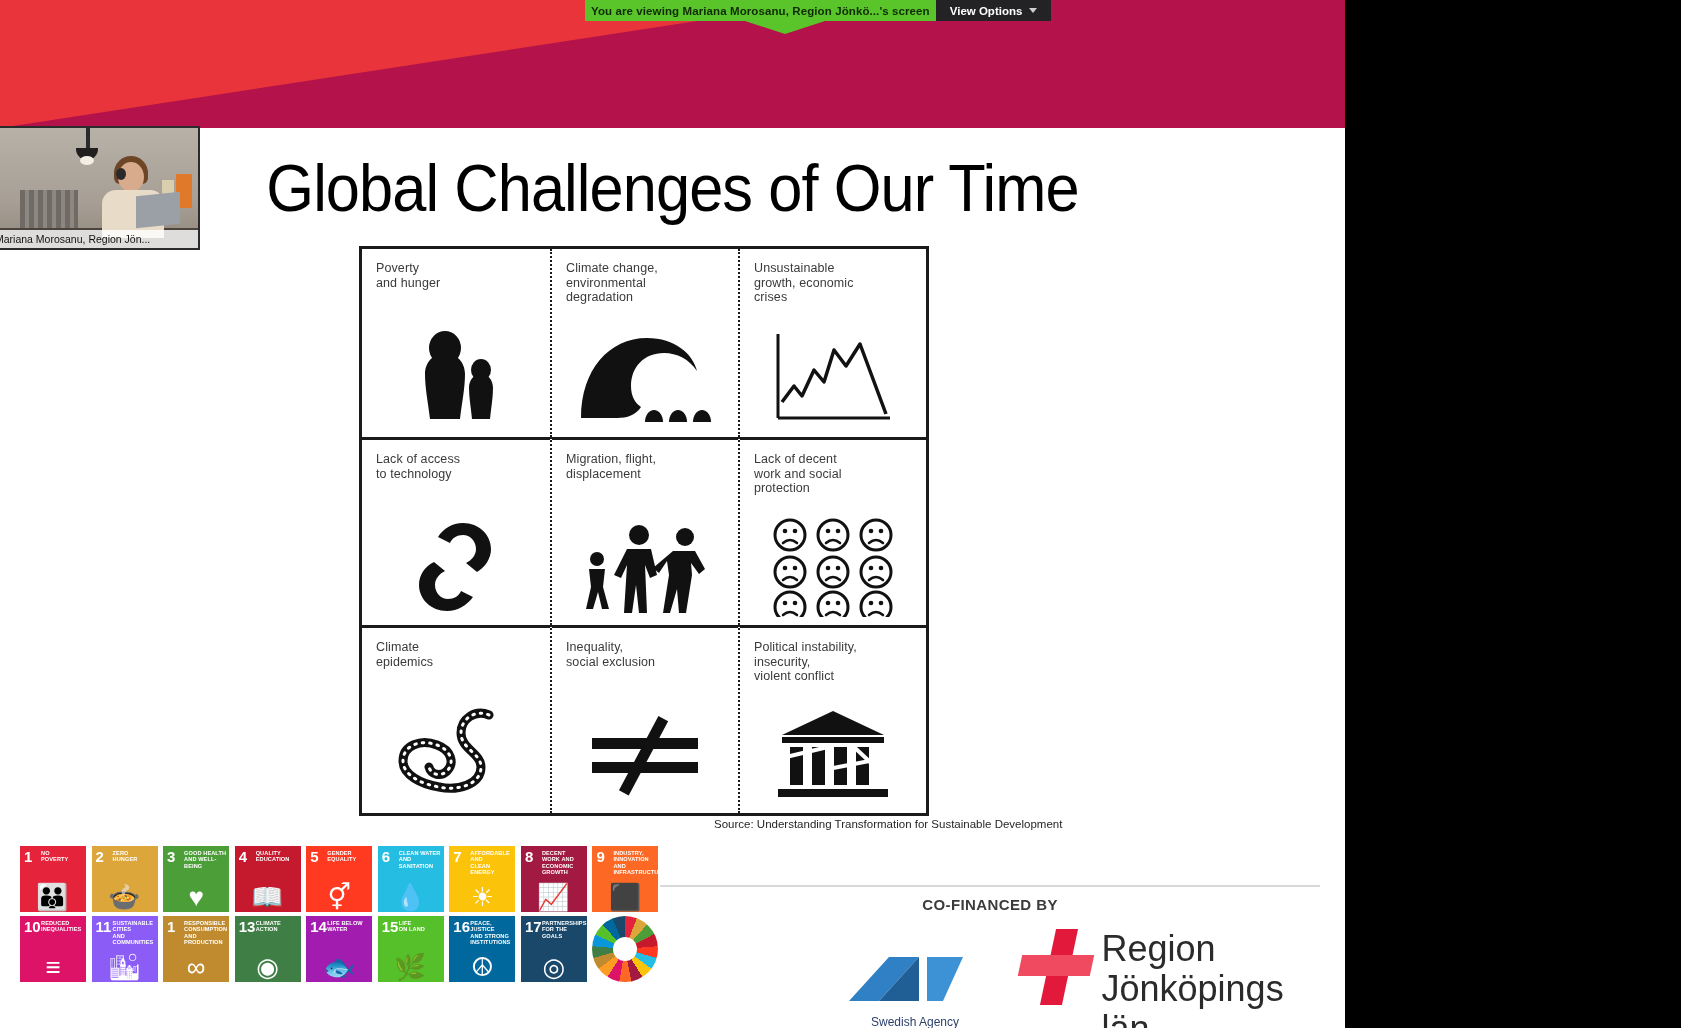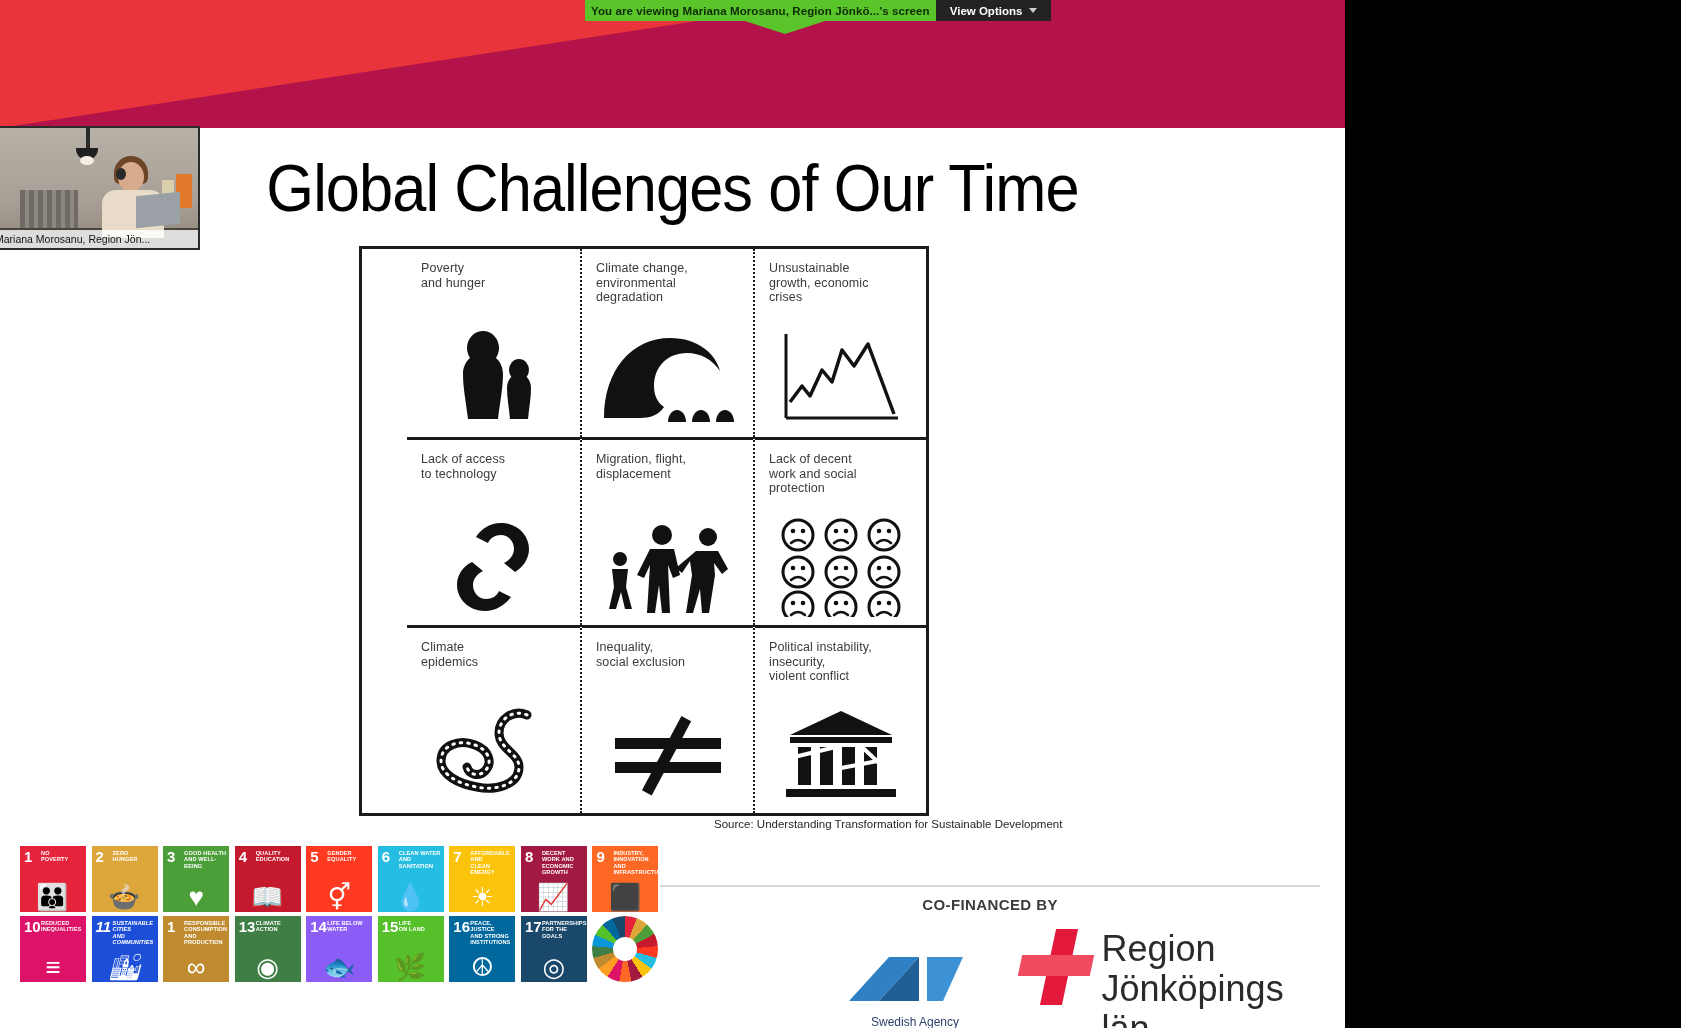--- a/index.html
+++ b/index.html
@@ -48,21 +48,21 @@
     position:absolute;top:22px;left:0;width:1345px;text-align:center;
     font-family:"Liberation Sans", sans-serif;
     font-size:66px;font-weight:400;color:#000;letter-spacing:-1px;
     transform:scaleX(.93);
   }
 
   
   #matrix{
     position:absolute;left:359px;top:118px;width:570px;height:570px;
     border:3px solid #1a1a1a;background:#fff;box-sizing:border-box;
-    display:grid;grid-template-columns:1fr 1fr 1fr;grid-template-rows:1fr 1fr 1fr;padding-left:45px;
+    display:grid;grid-template-columns:1fr 1fr 1fr;grid-template-rows:1fr 1fr 1fr;
   }
   .cell{position:relative;box-sizing:border-box;padding:12px 14px 0 14px;overflow:hidden;}
   .cell.vsep{border-left:2.5px dotted #1a1a1a;}
   .cell.hsep{border-top:3px solid #1a1a1a;}
   .cell-label{
     font-size:12.5px;line-height:14.5px;color:#3a3a3a;
     font-family:"Liberation Sans", sans-serif;white-space:pre-line;letter-spacing:.1px;
   }
   .cell-icon{
     position:absolute;left:0;right:0;top:74px;bottom:6px;
@@ -389,40 +389,40 @@
           <div class="nm">INDUSTRY, INNOVATION
 AND INFRASTRUCTURE</div>
           <div class="gl">⬛</div>
         </div>
         <div class="sdg" style="background: rgb(221, 19, 103);">
           <div class="num">10</div>
           <div class="nm">REDUCED
 INEQUALITIES</div>
           <div class="gl">≡</div>
         </div>
-        <div class="sdg" style="background: #1d4ed8; font-style: italic;">
+        <div class="sdg" style="background: #8b5cf6;">
           <div class="num">11</div>
           <div class="nm">SUSTAINABLE CITIES
 AND COMMUNITIES</div>
           <div class="gl">🏙</div>
         </div>
         <div class="sdg" style="background: rgb(191, 139, 46);">
           <div class="num">1</div>
           <div class="nm">RESPONSIBLE
 CONSUMPTION
 AND PRODUCTION</div>
           <div class="gl">∞</div>
         </div>
         <div class="sdg" style="background: rgb(63, 126, 68);">
           <div class="num">13</div>
           <div class="nm">CLIMATE
 ACTION</div>
           <div class="gl">◉</div>
         </div>
-        <div class="sdg" style="background: #8b5cf6;">
+        <div class="sdg" style="background: #a21caf;">
           <div class="num">14</div>
           <div class="nm">LIFE BELOW
 WATER</div>
           <div class="gl">🐟</div>
         </div>
         <div class="sdg" style="background: rgb(86, 192, 43);">
           <div class="num">15</div>
           <div class="nm">LIFE
 ON LAND</div>
           <div class="gl">🌿</div>

